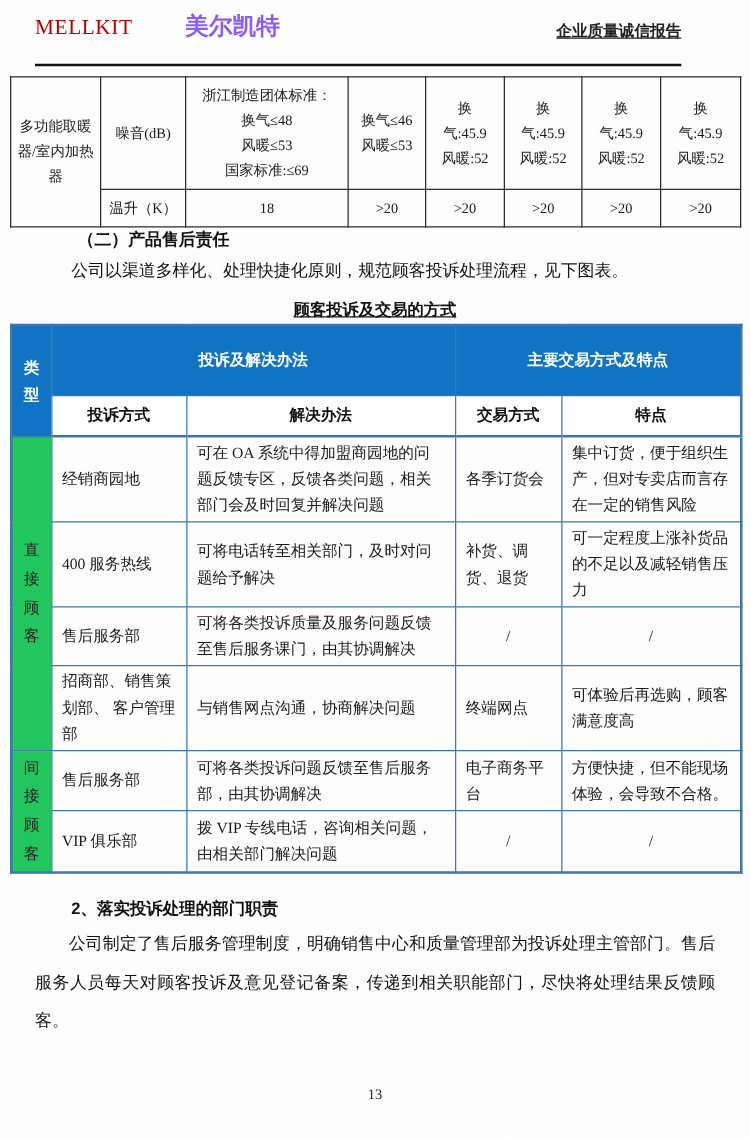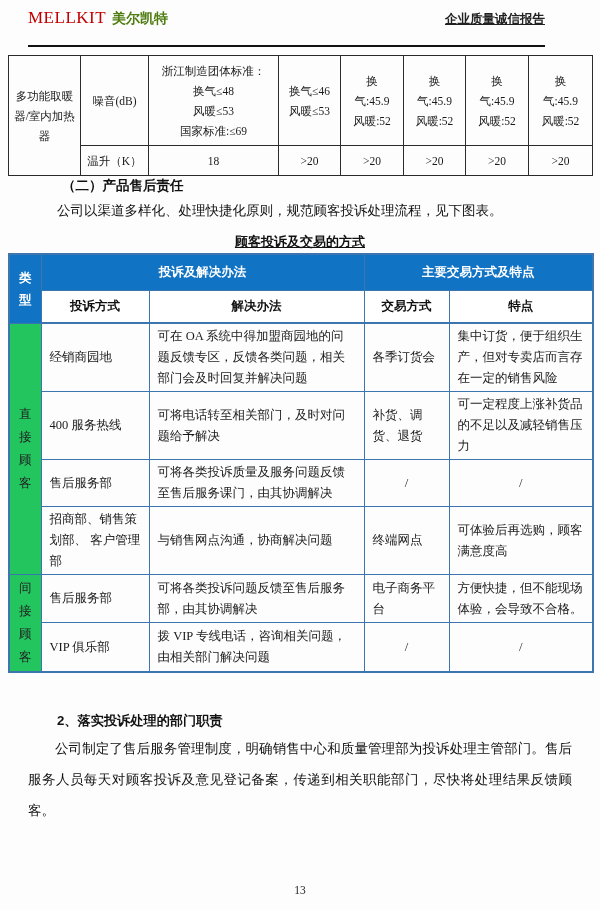--- a/index.html
+++ b/index.html
@@ -18,21 +18,21 @@
     display: flex; justify-content: space-between; align-items: flex-end;
     margin: 0 55px 0 28px;
     border-bottom: 2px solid #111;
     padding-bottom: 17px;
   }
   .brand { display: flex; align-items: baseline; gap: 6px; }
   .brand-en {
     color: #c00000; font-size: 17px; letter-spacing: 0.5px;
     font-family: "Liberation Serif", serif;
   }
-  .brand-cn { font-size: 14px; font-weight: bold; color: #4d7c0f; }
+  .brand-cn { font-size: 19px; font-weight: bold; color: #8b5cf6; margin-left: 36px; }
   .doc-title { font-size: 12.5px; font-weight: bold; color: #222; text-decoration: underline; }
 
   
   table.stable {
     border-collapse: collapse; table-layout: fixed;
     width: 584px; margin: 8px 0 0 8px;
     font-size: 11.5px; line-height: 20px;
   }
   table.stable td {
     border: 1px solid #2b2b2b;
@@ -69,52 +69,52 @@
   table.ctable td {
     border: 1px solid #3d76ae;
     vertical-align: middle; padding: 2px 8px;
   }
   table.ctable { border: 2px solid #3d76ae; }
   .blue-cell {
     background: #1173c4; color: #fff; font-weight: bold;
     font-family: "Liberation Sans", "DejaVu Sans", sans-serif;
     text-align: center;
   }
-  tr.ct-h1 { height: 36px; }
+  tr.ct-h1 { height: 56px; }
   tr.ct-h2 { height: 33px; margin-left: 15px; }
   tr.ct-h2 td { border-bottom: 2px solid #3d76ae; }
   .hdr2-cell {
     font-family: "Liberation Sans", "DejaVu Sans", sans-serif;
     font-weight: bold; text-align: center; color: #111; background: #fff;
   }
   .type-head {
     word-break: break-all; line-height: 22px; padding: 2px 8px;
   }
   .type-body {
     text-align: center; word-break: break-all;
     line-height: 23px; padding: 2px 9px; color: #222; background: #22c55e;
   }
   .cell-center { text-align: center; }
   tr.r-h66 { height: 66px; }
   tr.r-h44 { height: 44px; }
   tr.r-h43 { height: 43px; margin-top: 44px; }
 
   
   .b-heading {
-    margin-top: 38px; padding-left: 57px;
+    margin-top: 18px; padding-left: 57px;
     font-family: "Liberation Sans", "DejaVu Sans", sans-serif;
     font-weight: bold; font-size: 13.2px; line-height: 20px; color: #111;
   }
   .b-para {
     margin-top: 2px; padding: 0 28px;
     font-size: 13.5px; line-height: 31px;
     text-align: justify; text-indent: 2em; color: #111;
   }
   .page-num {
-    position: absolute; bottom: 14px; left: 0; width: 100%;
+    position: absolute; bottom: 28px; left: 0; width: 100%;
     text-align: center; font-size: 11.5px; color: #222;
   }
 </style>
 </head>
 <body>
 
 <div class="page">
 
   <div class="hdr">
     <div class="brand">

